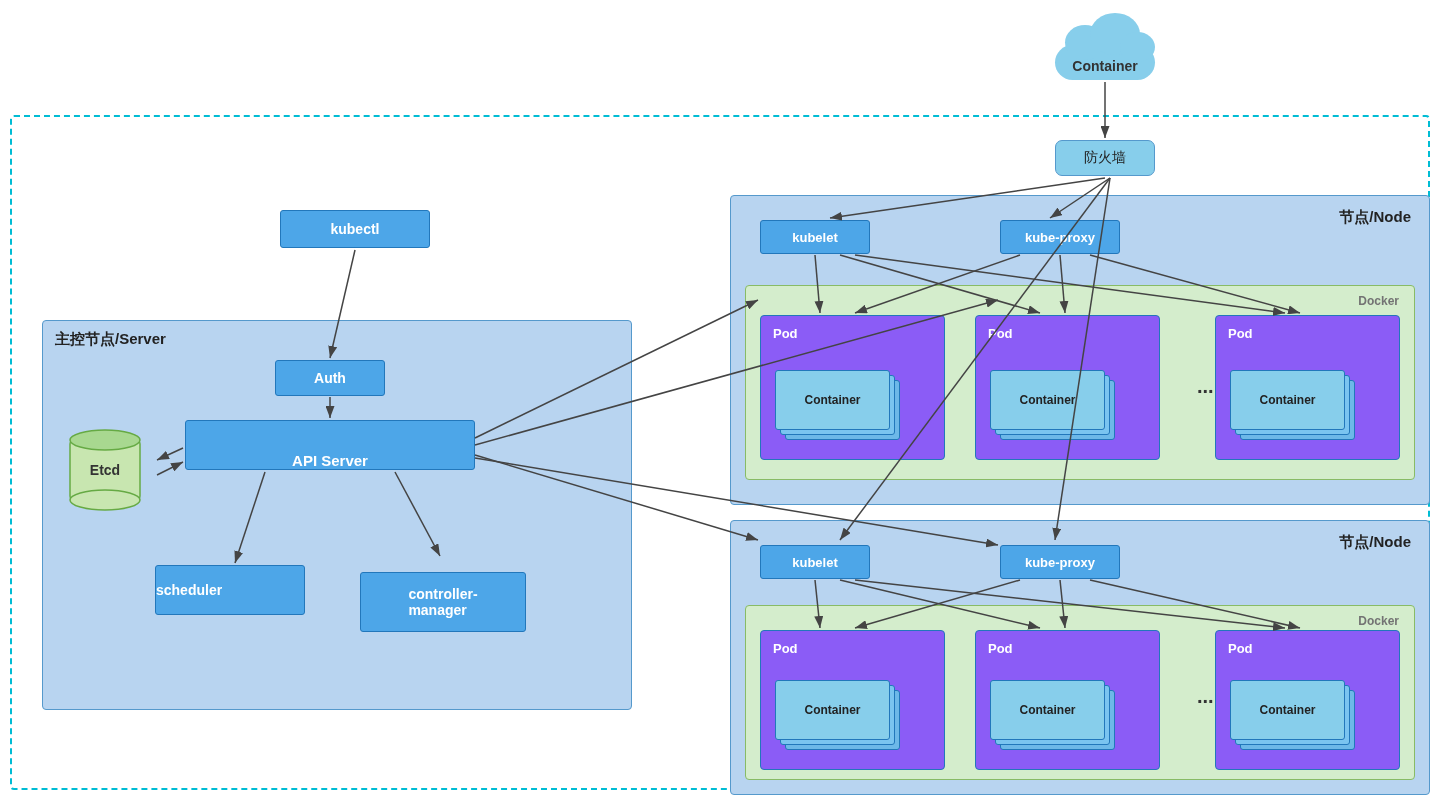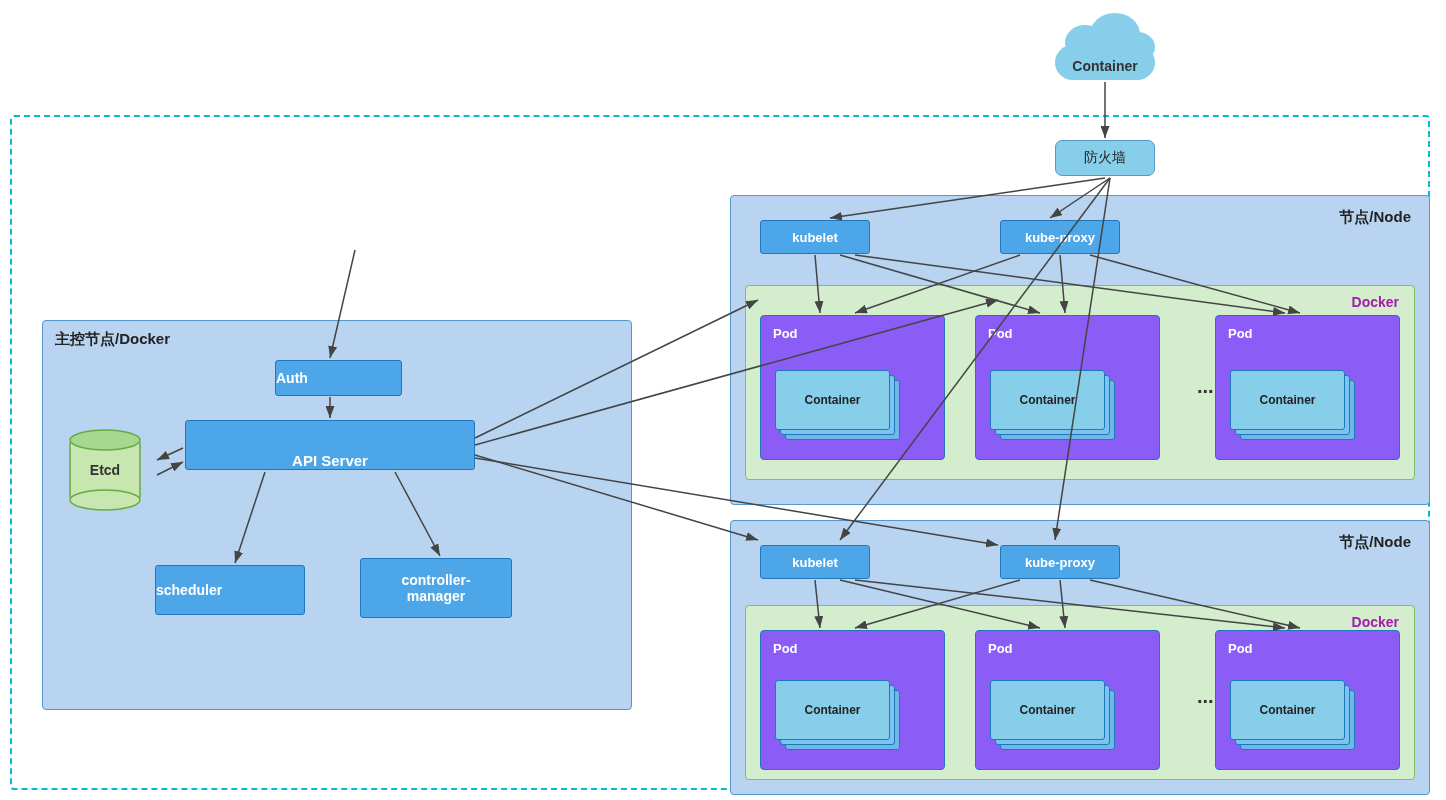--- a/index.html
+++ b/index.html
@@ -154,27 +154,28 @@
       font-size: 15px;
       font-weight: bold;
       color: #222;
     }
 
     
     .auth-box {
       position: absolute;
       left: 275px;
       top: 360px;
-      width: 127px;
+      width: 110px;
       height: 36px;
       background: #4da6e8;
       border: 1.5px solid #2277bb;
       border-radius: 3px;
       display: flex;
       align-items: center;
+      justify-content: center;
       font-size: 14px;
       color: #fff;
       font-weight: bold;
     }
 
     
     .apiserver-box {
       position: absolute;
       left: 185px;
       top: 420px;
@@ -206,33 +207,33 @@
       justify-content: flex-start;
       font-size: 14px;
       color: #fff;
       font-weight: bold;
     }
 
     
     .controller-box {
       position: absolute;
       left: 360px;
-      top: 558px;
-      width: 152px;
+      top: 572px;
+      width: 166px;
       height: 60px;
       background: #4da6e8;
       border: 1.5px solid #2277bb;
       border-radius: 3px;
       display: flex;
       align-items: center;
       justify-content: center;
       font-size: 14px;
       color: #fff;
       font-weight: bold;
-      text-align: center;
+      text-align: left;
     }
 
     
     .node-panel {
       position: absolute;
       background: #b8d4f0;
       border: 1.5px solid #5599cc;
       border-radius: 4px;
     }
 
@@ -318,23 +319,23 @@
 
     .docker-panel-bottom {
       left: 745px;
       top: 605px;
       width: 670px;
       height: 175px;
     }
 
     .docker-label {
       position: absolute;
-      font-size: 14px;
-      font-weight: bold;
-      color: #a21caf;
+      font-size: 12px;
+      font-weight: bold;
+      color: #737373;
       right: 15px;
       top: 8px;
     }
 
     
     .pod-box {
       position: absolute;
       background: #8b5cf6;
       border: 1.5px solid #2277bb;
       border-radius: 4px;
@@ -400,23 +401,26 @@
       <div class="cloud-bubble2"></div>
       <div class="cloud-bubble3"></div>
       <div class="cloud-text">Container</div>
     </div>
   </div>
 
   <div class="firewall-box">
     <span>防火墙</span>
   </div>
 
+  <div class="kubectl-box">
+    <span>kubectl</span>
+  </div>
 
   <div class="master-node"></div>
-  <div class="master-label">主控节点/Docker</div>
+  <div class="master-label">主控节点/Server</div>
 
   <div class="auth-box">
     <span>Auth</span>
   </div>
 
   <div class="apiserver-box">
     <span>API Server</span>
   </div>
 
   <svg class="etcd-svg" viewBox="0 0 95 100">

